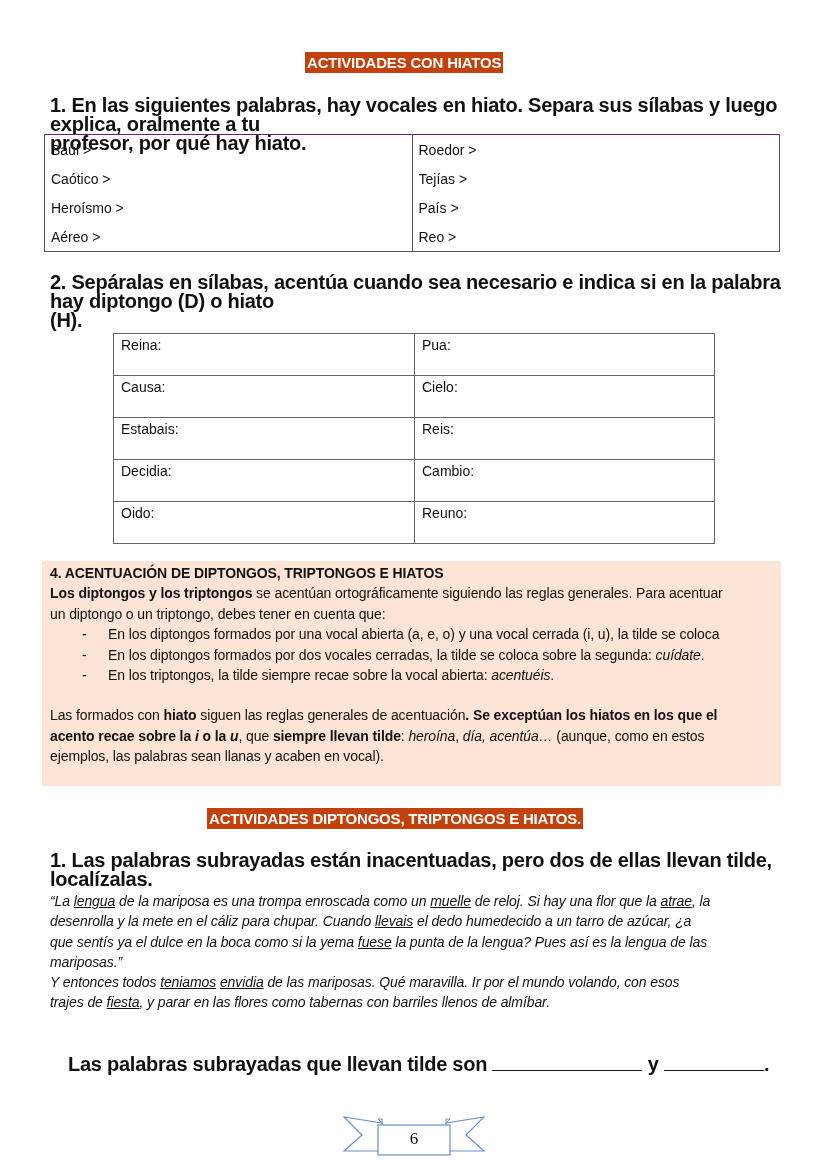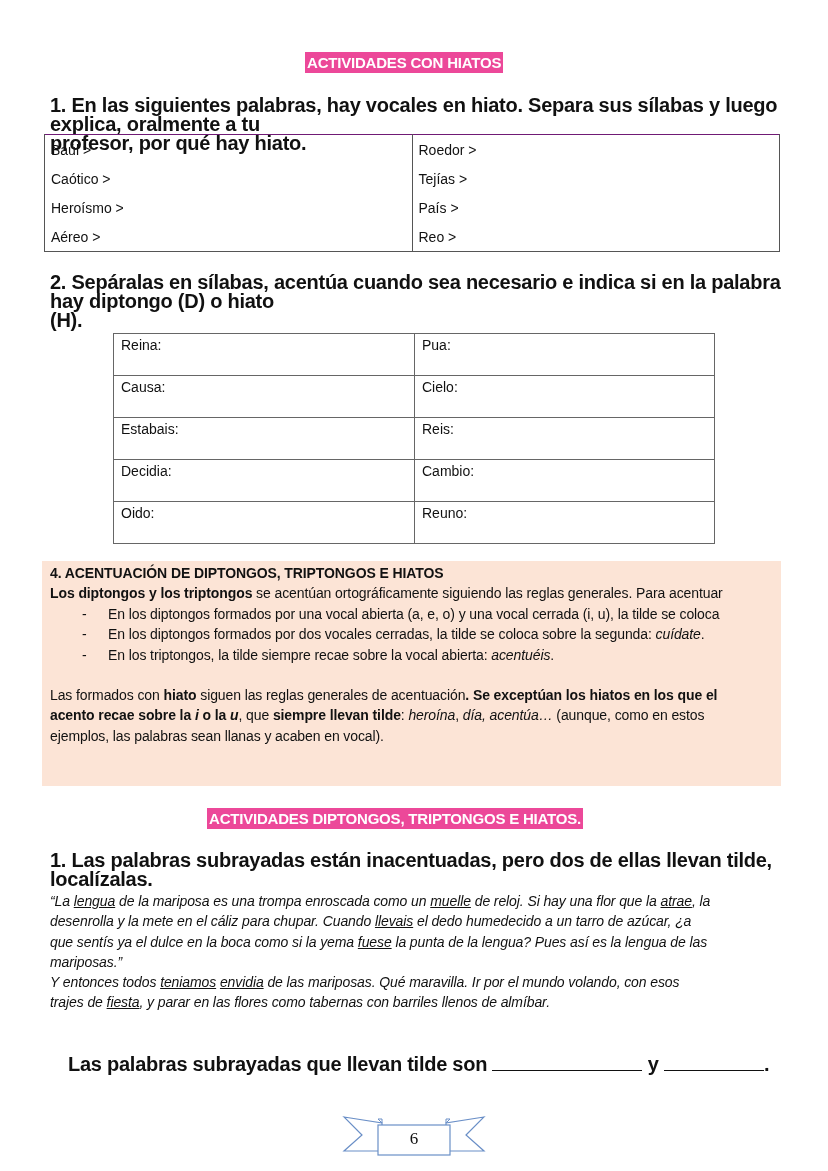--- a/index.html
+++ b/index.html
@@ -1,20 +1,20 @@
 <!DOCTYPE html>
 <html><head>
 <meta charset="utf-8">
 <style>
   html, body { margin: 0; padding: 0; background: #ffffff; }
   body { width: 828px; height: 1171px; position: relative; overflow: hidden;
          font-family: "Liberation Sans", sans-serif; color: #111; }
   .page { position: absolute; left: 0; top: 0; width: 828px; height: 1171px; }
   .abs { position: absolute; }
-  .banner { background: #ec4899; color: #ffffff; font-weight: bold; font-size: 15px;
+  .banner { background: #c2410c; color: #ffffff; font-weight: bold; font-size: 15px;
             line-height: 19px; padding: 1px 2px; white-space: nowrap; letter-spacing: -0.2px; }
   .bold { font-weight: bold; }
   .q { font-size: 20px; font-weight: bold; line-height: 19px; letter-spacing: -0.25px; }
   table.t1 { position: absolute; left: 44px; top: 134px; width: 736px; border-collapse: collapse;
              font-size: 14px; }
   table.t1 td { border-left: 1px solid #555; border-right: 1px solid #555; padding: 0 6px;
                 height: 29px; vertical-align: middle; width: 50%; }
   table.t1 { border-top: 1px solid #701a75; border-bottom: 1px solid #555; }
   table.t1 td:first-child { width: 356px; }
   table.t2 { position: absolute; left: 113px; top: 333px; width: 602px; border-collapse: collapse;
@@ -89,20 +89,21 @@
       <td>Oido:</td>
       <td>Reuno:</td>
     </tr>
   </tbody>
     </table>
 
   <div class="shade"></div>
   <div class="abs txt" style="left:50px; top:563px; width:730px;">
     <div class="bold">4. ACENTUACIÓN DE DIPTONGOS, TRIPTONGOS E HIATOS</div>
     <div><span class="bold">Los diptongos y los triptongos</span><span> se acentúan ortográficamente siguiendo las reglas generales. Para acentuar</span></div>
+    <div>un diptongo o un triptongo, debes tener en cuenta que:</div>
     <div class="bullet-row">
       <span class="dash">-</span>
       <div>En los diptongos formados por una vocal abierta (a, e, o) y una vocal cerrada (i, u), la tilde se coloca</div>
     </div>
     <div class="bullet-row">
       <span class="dash">-</span>
       <span>En los diptongos formados por dos vocales cerradas, la tilde se coloca sobre la segunda: </span><i>cuídate</i><span>.</span>
     </div>
     <div class="bullet-row">
       <span class="dash">-</span>

